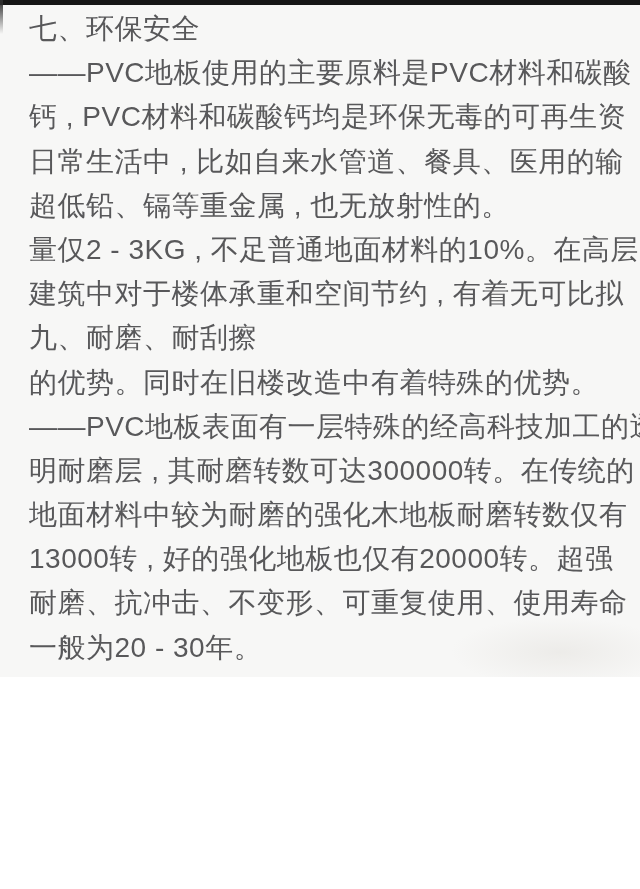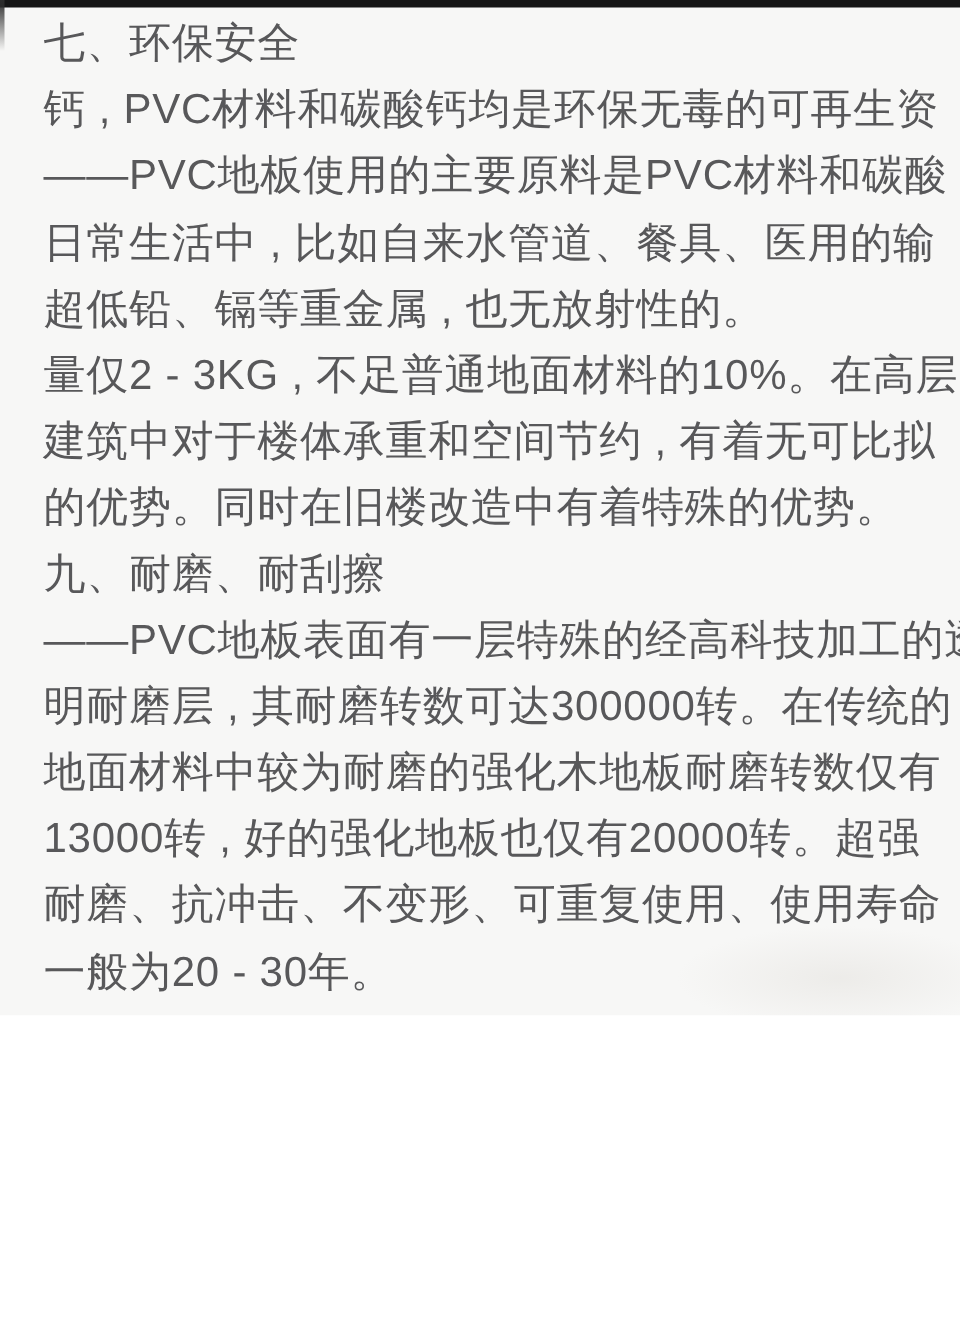--- a/index.html
+++ b/index.html
@@ -59,28 +59,28 @@
 </style>
 </head>
 <body>
 
 <div class="page">
   <div class="top-bar"></div>
   <div class="left-edge"></div>
 
   <div class="content">
     <div class="line">七、环保安全</div>
+    <div class="line">——PVC地板使用的主要原料是PVC材料和碳酸</div>
     <div class="line">钙 , PVC材料和碳酸钙均是环保无毒的可再生资</div>
-    <div class="line">——PVC地板使用的主要原料是PVC材料和碳酸</div>
     <div class="line">日常生活中 , 比如自来水管道、餐具、医用的输</div>
     <div class="line">超低铅、镉等重金属 , 也无放射性的。</div>
     <div class="line">量仅2 - 3KG , 不足普通地面材料的10%。在高层</div>
     <div class="line">建筑中对于楼体承重和空间节约 , 有着无可比拟</div>
+    <div class="line">九、耐磨、耐刮擦</div>
     <div class="line">的优势。同时在旧楼改造中有着特殊的优势。</div>
-    <div class="line">九、耐磨、耐刮擦</div>
     <div class="line">——PVC地板表面有一层特殊的经高科技加工的透</div>
     <div class="line">明耐磨层 , 其耐磨转数可达300000转。在传统的</div>
     <div class="line">地面材料中较为耐磨的强化木地板耐磨转数仅有</div>
     <div class="line">13000转 , 好的强化地板也仅有20000转。超强</div>
     <div class="line">耐磨、抗冲击、不变形、可重复使用、使用寿命</div>
     <div class="line">一般为20 - 30年。</div>
   </div>
 
   <div class="smudge"></div>
 </div>

